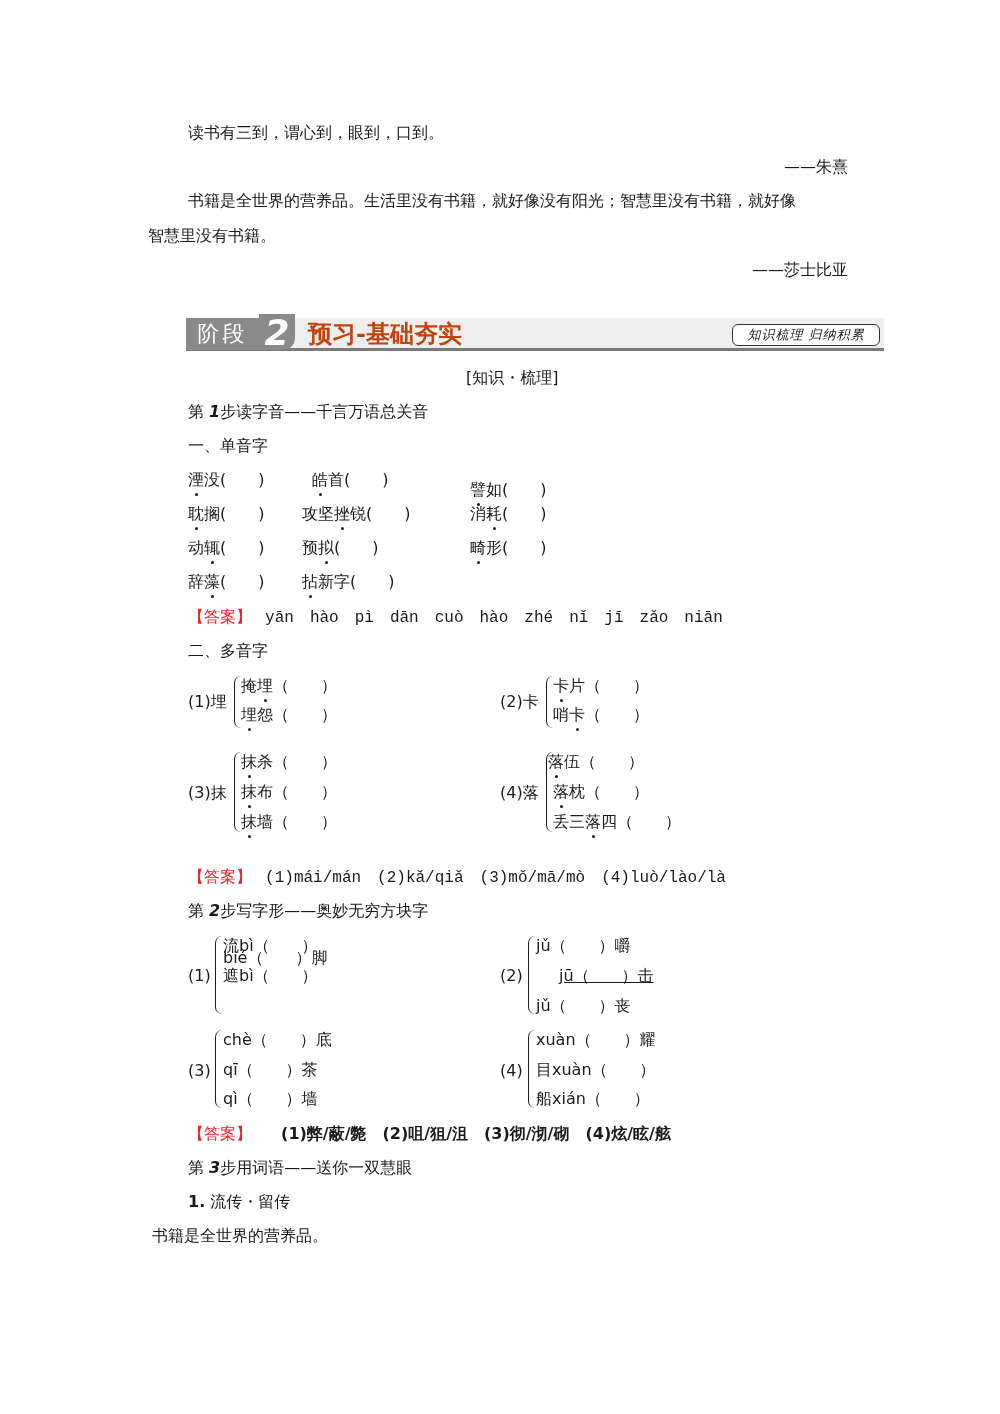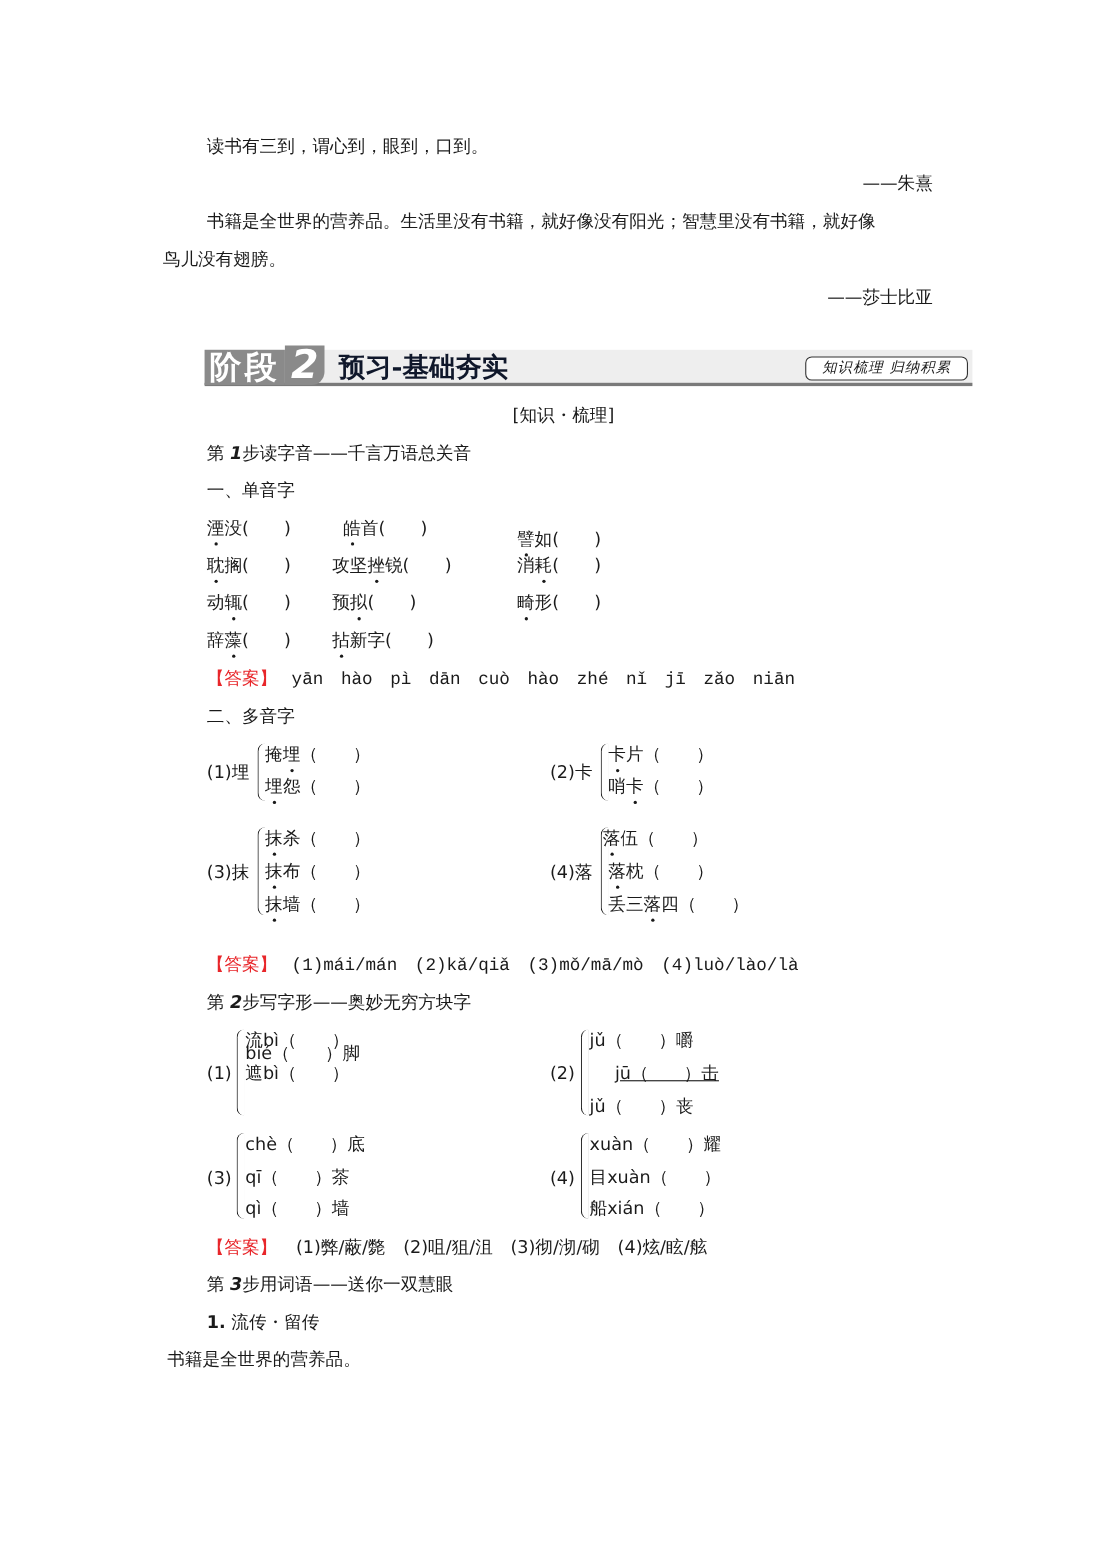--- a/index.html
+++ b/index.html
@@ -9,39 +9,39 @@
   .sans { font-family:"DejaVu Sans","Liberation Sans",sans-serif; }
   .mono { font-family:"Liberation Mono","DejaVu Sans Mono",monospace; }
   .red { color:#e8262a; }
   .dot { position:relative; display:inline-block; }
   .dot::after { content:""; position:absolute; left:50%; bottom:-5px; width:3px; height:3px;
                 margin-left:-1.5px; background:#1a1a1a; border-radius:50%; }
   
   .banner { position:absolute; left:186px; top:318px; width:698px; height:32px; background:#eeeeee; }
   .banner-underline { position:absolute; left:186px; top:348px; width:698px; height:3px; background:#7a7a7a; }
   .stage-box { position:absolute; left:186px; top:318px; width:73px; height:32px; background:#8a8a8a;
-               color:#ffffff; font-size:29px; font-weight:bold; line-height:32px; text-align:center;
+               color:#ffffff; font-size:22px; font-weight:normal; line-height:32px; text-align:center;
                font-family:"DejaVu Sans","Liberation Sans",sans-serif; letter-spacing:3px; }
   .stage-num { position:absolute; left:259px; top:314px; width:36px; height:36px; background:#8a8a8a;
                border-radius:0 0 12px 0; color:#ffffff; font-size:36px; font-weight:bold; font-style:italic;
                line-height:38px; text-align:center; font-family:"DejaVu Sans","Liberation Sans",sans-serif; }
-  .banner-title { position:absolute; left:308px; top:317px; font-size:24px; font-weight:bold; line-height:34px; color:#0f172a; }
+  .banner-title { position:absolute; left:308px; top:317px; font-size:24px; font-weight:bold; line-height:34px; color:#c2410c; }
   .banner-tag { position:absolute; left:732px; top:324px; width:146px; height:20px; border:1px solid #333;
                 border-radius:6px; background:#fff; font-size:13px; line-height:20px; text-align:center;
                 font-style:italic; letter-spacing:1px; }
   .brace { position:absolute; border-left:1.5px solid #1a1a1a; border-radius:8px 0 0 8px; width:6px; }
   .num-b { font-weight:bold; font-style:italic; font-family:"DejaVu Sans","Liberation Sans",sans-serif; }
 </style>
 </head>
 <body>
 
 <div class="abs sans" style="left:188px;top:123px;">读书有三到，谓心到，眼到，口到。</div>
 <div class="abs sans" style="right:152px;top:157px;">——朱熹</div>
 <div class="abs sans" style="left:188px;top:191px;">书籍是全世界的营养品。生活里没有书籍，就好像没有阳光；智慧里没有书籍，就好像</div>
-<div class="abs sans" style="left:148px;top:226px;">鸟儿没有翅膀。</div>
+<div class="abs sans" style="left:148px;top:226px;">智慧里没有书籍。</div>
 <div class="abs sans" style="right:152px;top:260px;">——莎士比亚</div>
 
 <div>
   <div class="banner"></div>
   <div class="banner-underline"></div>
   <div class="stage-box">阶段</div>
   <div class="stage-num">2</div>
   <div class="banner-title">预习-基础夯实</div>
   <div class="banner-tag">知识梳理 归纳积累</div>
 </div>
@@ -127,21 +127,21 @@
 <div class="abs sans" style="left:223px;top:1089px;">qì（　　）墙</div>
 
 <div class="abs sans" style="left:500px;top:1061px;">(4)</div>
 <div class="brace" style="left:528px;top:1030px;height:78px;"></div>
 <div class="abs sans" style="left:536px;top:1030px;">xuàn（　　）耀</div>
 <div class="abs sans" style="left:536px;top:1060px;">目xuàn（　　）</div>
 <div class="abs sans" style="left:536px;top:1089px;">船xián（　　）</div>
 
 <div class="abs" style="left:188px;top:1124px;">
   <span class="red sans">【答案】</span>
-  <span class="sans" style="margin-left:12px;">(1)弊/蔽/斃　(2)咀/狙/沮　(3)彻/沏/砌　(4)炫/眩/舷</span>
+  <span class="sans" style="margin-left:24px;font-weight:bold;">(1)弊/蔽/斃　(2)咀/狙/沮　(3)彻/沏/砌　(4)炫/眩/舷</span>
 </div>
 
 <div class="abs sans" style="left:188px;top:1158px;">
   <span>第</span>
   <span class="num-b">3</span><span>步用词语——送你一双慧眼</span>
 </div>
 <div class="abs sans" style="left:188px;top:1192px;">
   <span style="font-weight:bold;">1.</span>
   <span>流传・留传</span>
 </div>

